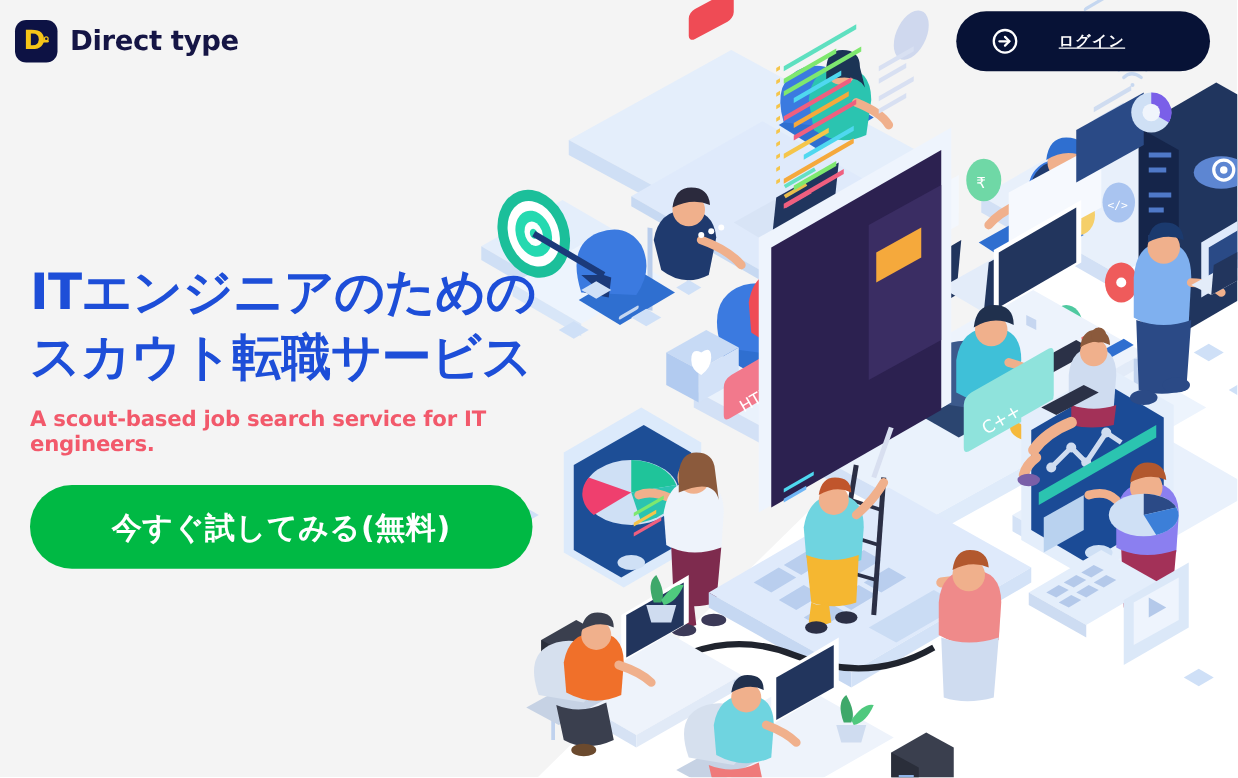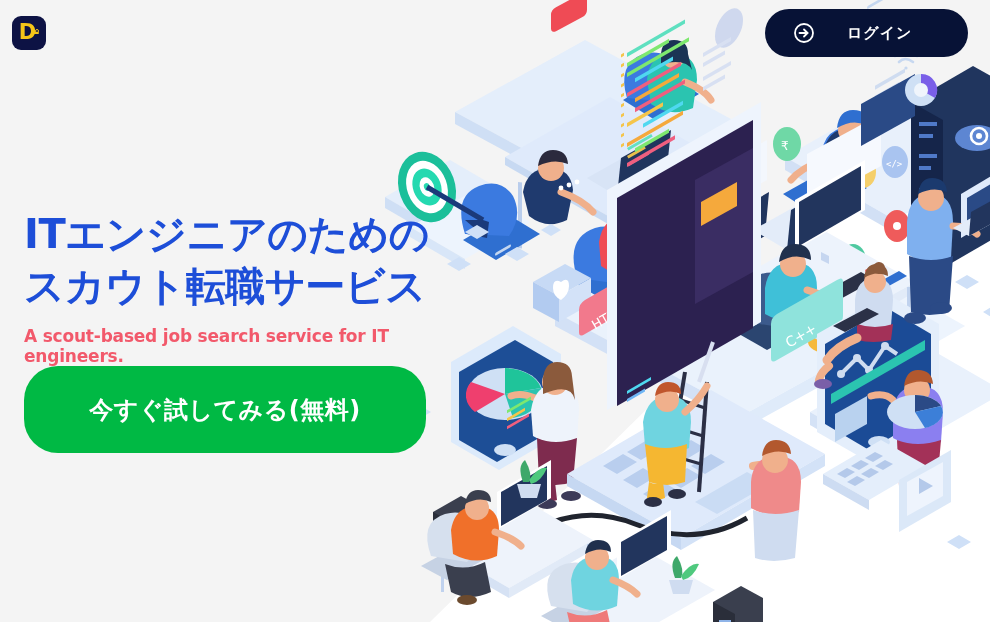--- a/index.html
+++ b/index.html
@@ -54,37 +54,37 @@
   }
 
   .login-btn{
     position:absolute;right:22px;top:9px;width:203px;height:48px;border-radius:24px;
     background:#071236;color:#ffffff;border:none;cursor:pointer;
     display:flex;align-items:center;gap:0;
     font-family:"DejaVu Sans",sans-serif;
   }
   .login-btn .li-icon{margin-left:28px;display:flex;align-items:center;}
   .login-btn .li-label{
-    font-size:15px;font-weight:bold;margin-left:32px;letter-spacing:1px;
+    font-size:12px;font-weight:bold;margin-left:32px;letter-spacing:1px;text-decoration:underline;
   }
 
   
   .hero{position:absolute;left:24px;top:208px;z-index:35;width:430px;}
   .hero h1{
     font-family:"DejaVu Sans",sans-serif;
     font-size:40px;line-height:1.30;font-weight:bold;color:#1d4ed8;letter-spacing:-0.5px;
     white-space:nowrap;
   }
   .hero h1 .l2{display:block;}
   .hero .sub{
     margin-top:14px;font-size:17px;font-weight:bold;color:#f2596b;letter-spacing:-0.2px;
     font-family:"DejaVu Sans",sans-serif;
   }
   .cta{
-    width:402px;height:87px;border-radius:34px;background:#00b944;
+    margin-top:22px;width:402px;height:67px;border-radius:34px;background:#00b944;
     border:none;cursor:pointer;color:#ffffff;
     font-family:"DejaVu Sans",sans-serif;font-size:24px;font-weight:bold;letter-spacing:0.5px;
     display:flex;align-items:center;justify-content:center;
   }
 </style>
 </head>
 <body>
 
 <div class="page">
 
@@ -609,20 +609,21 @@
     </svg>
   </div>
 
   <header class="header">
     <a class="logo" href="#">
       <span class="logo-mark">
         <span class="d">D</span>
         <span class="kb2"></span>
         <span class="kb"></span>
       </span>
+      <span class="logo-text">Direct type</span>
     </a>
 
     <button class="login-btn">
       <span class="li-icon">
         <svg width="22" height="22" viewBox="0 0 22 22">
           <circle cx="11" cy="11" r="9" fill="none" stroke="#ffffff" stroke-width="1.8"></circle>
           <path d="M6.5 11 h8" stroke="#ffffff" stroke-width="1.8" stroke-linecap="round"></path>
           <path d="M11 7.5 l3.5 3.5 l-3.5 3.5" fill="none" stroke="#ffffff" stroke-width="1.8" stroke-linecap="round" stroke-linejoin="round"></path>
         </svg>
       </span>

